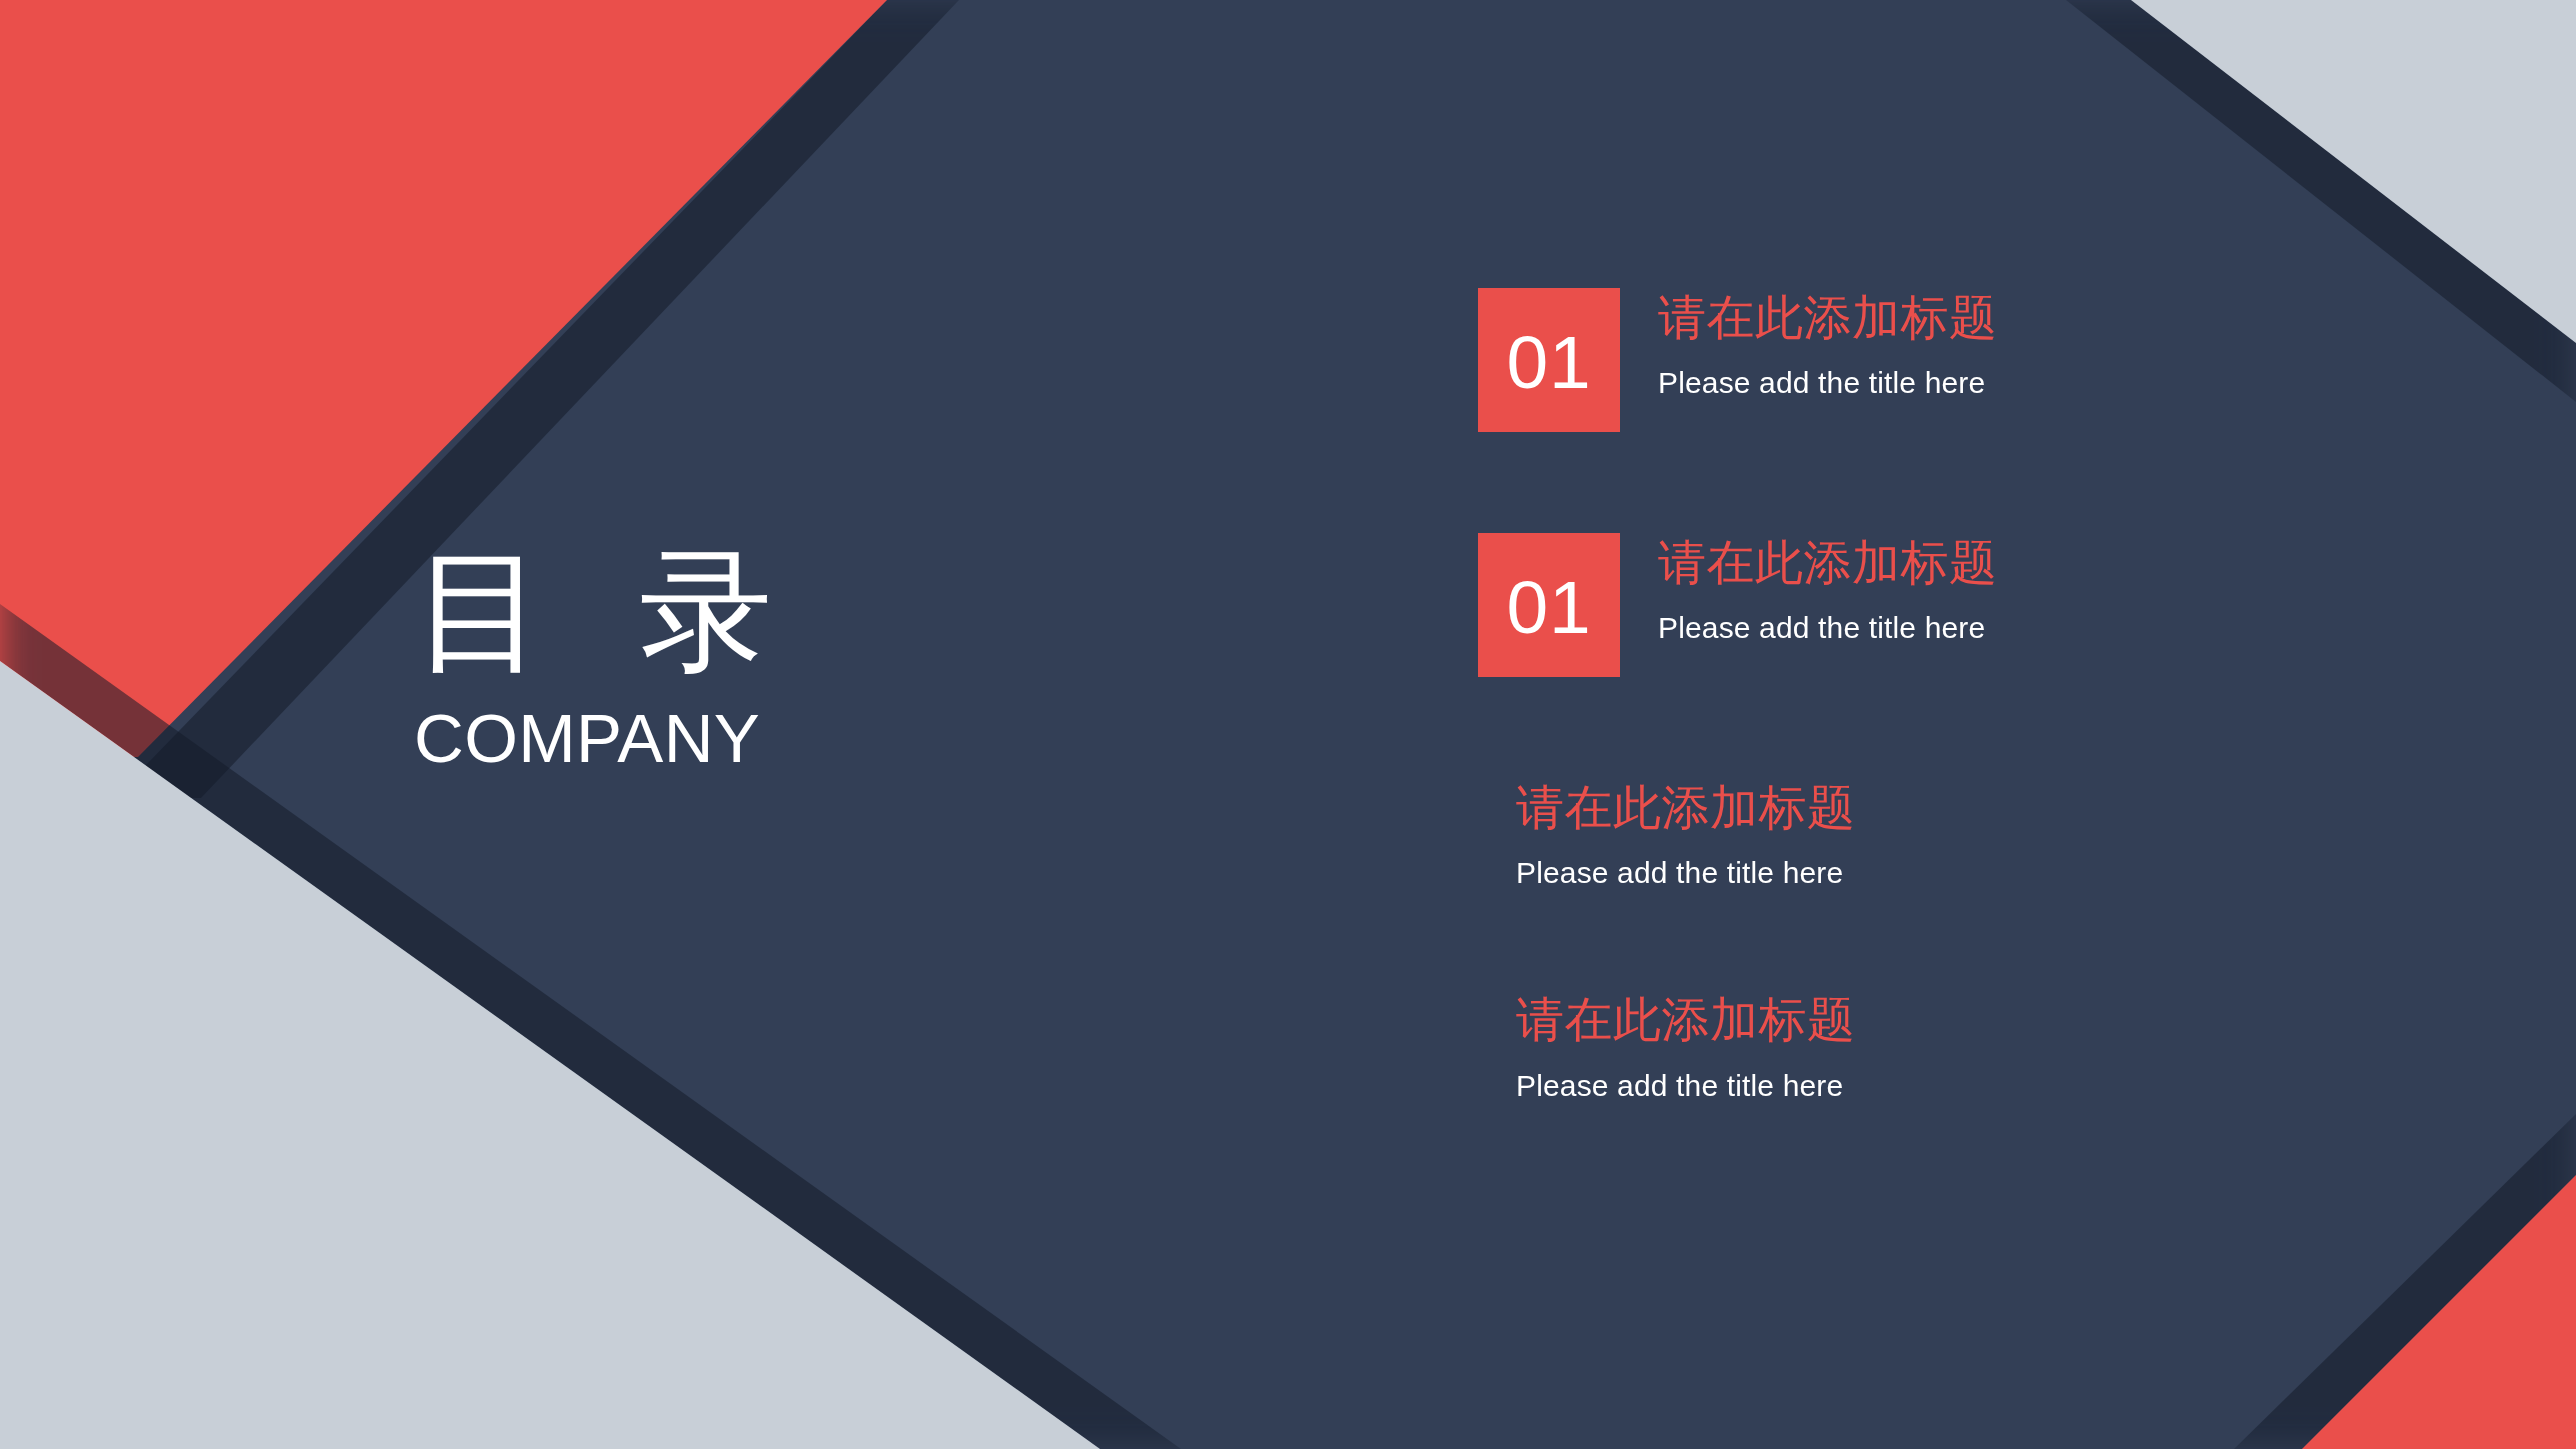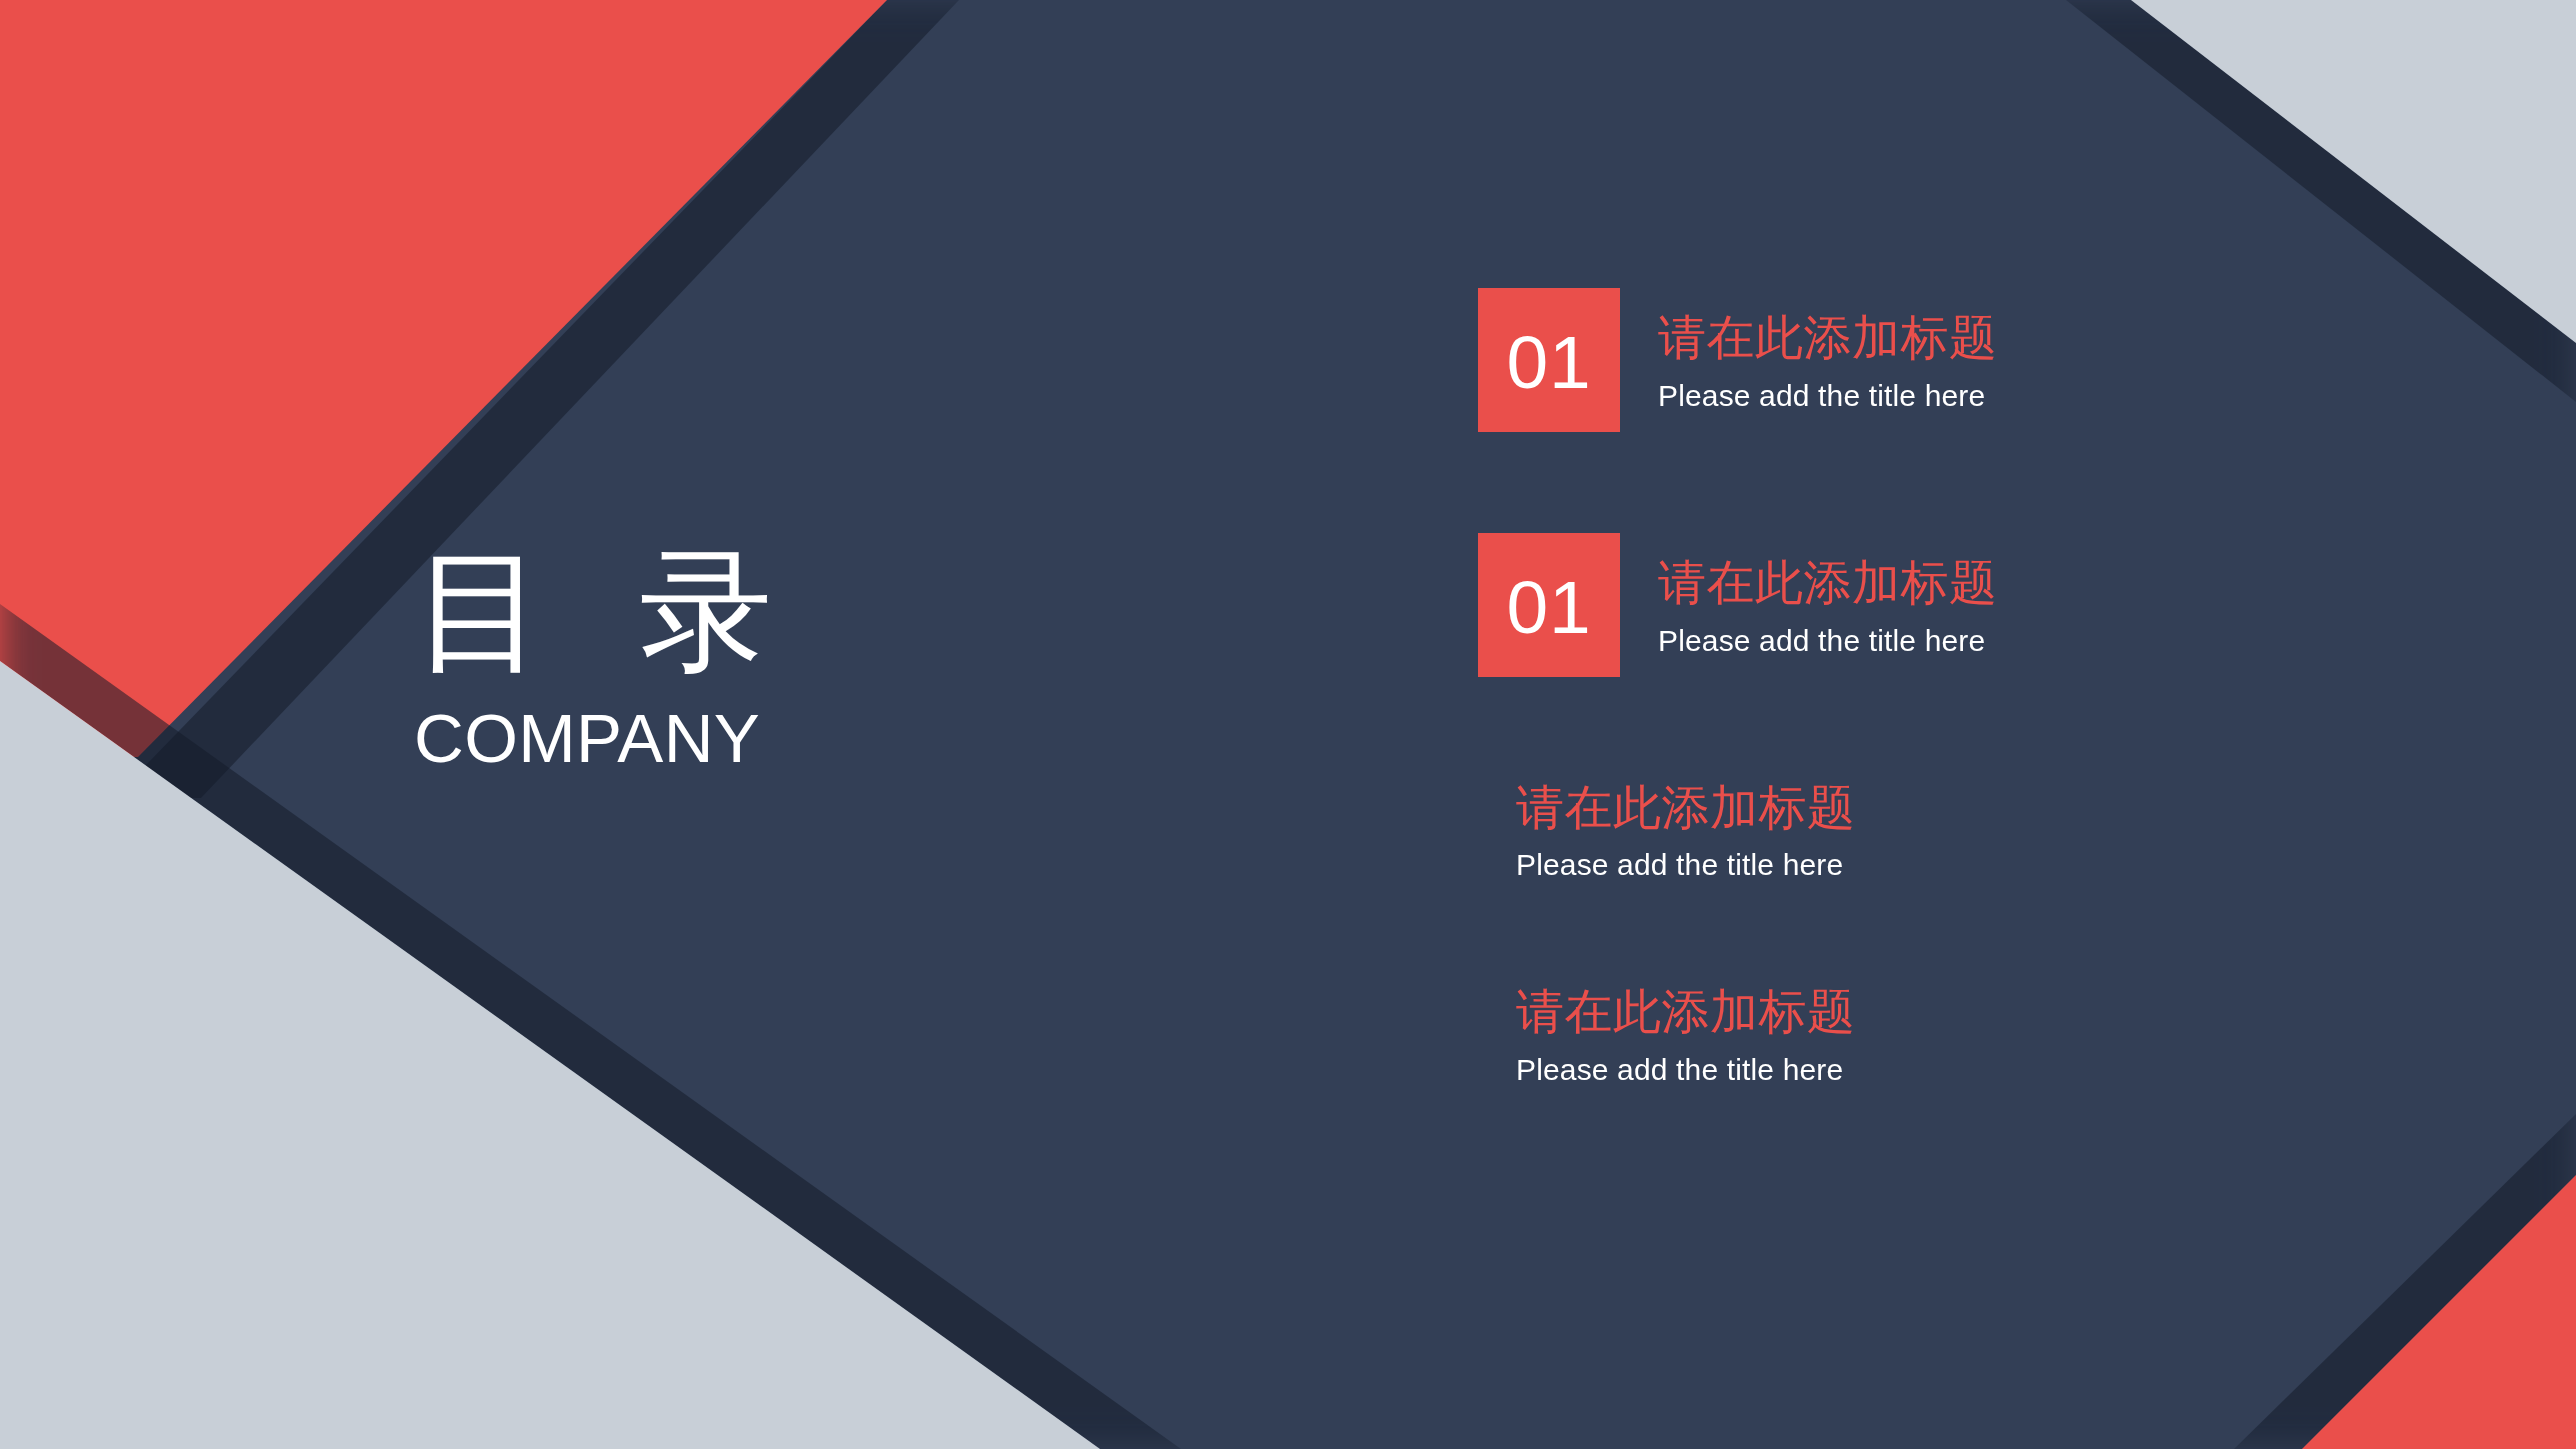--- a/index.html
+++ b/index.html
@@ -117,21 +117,21 @@
 
   
   .agenda {
     position: absolute;
     left: 1478px;
     top: 288px;
     z-index: 10;
   }
   .agenda-item {
     display: flex;
-    align-items: center;
+    align-items: flex-start;
     margin-bottom: 101px;
   }
   .agenda-item:last-child { margin-bottom: 0; }
 
   .num-box {
     flex: 0 0 auto;
     width: 142px;
     height: 144px;
     background: #ea4f4b;
     display: flex;
@@ -162,21 +162,21 @@
     letter-spacing: 0.01em;
     white-space: nowrap;
     font-family: "DejaVu Sans", "Liberation Sans", sans-serif;
   }
   .item-en {
     color: #ffffff;
     font-size: 30px;
     line-height: 1.1;
     font-weight: 400;
     letter-spacing: 0.005em;
-    margin-top: 16px;
+    margin-top: 24px;
     white-space: nowrap;
     font-family: "Liberation Sans", "DejaVu Sans", sans-serif;
   }
 </style>
 </head>
 <body>
 
 <div id="slide">
 
   <div class="layer">

